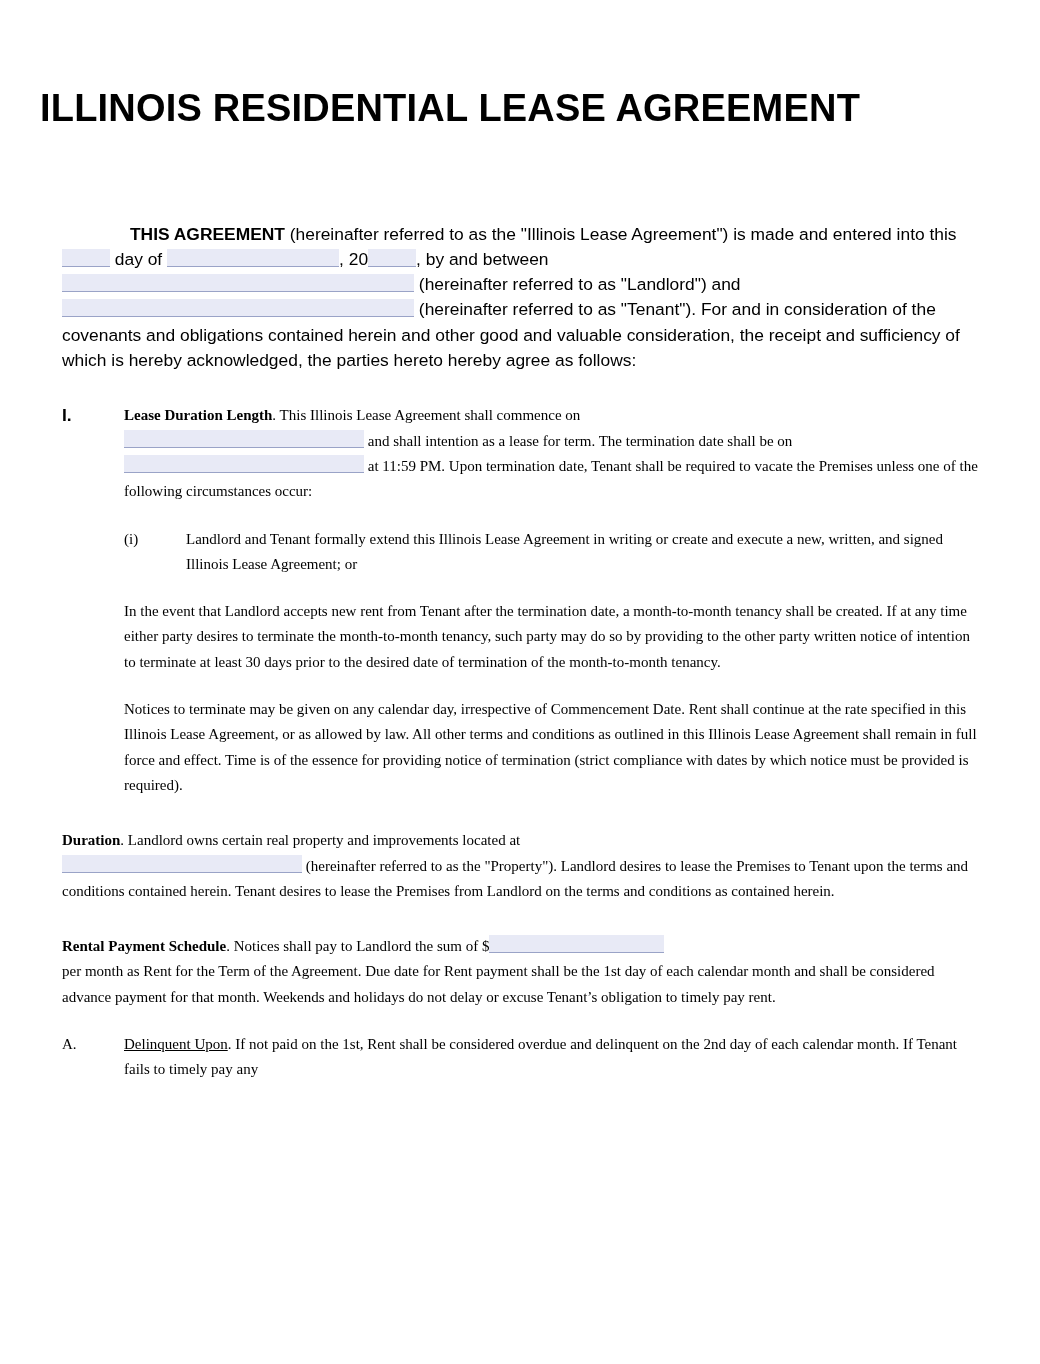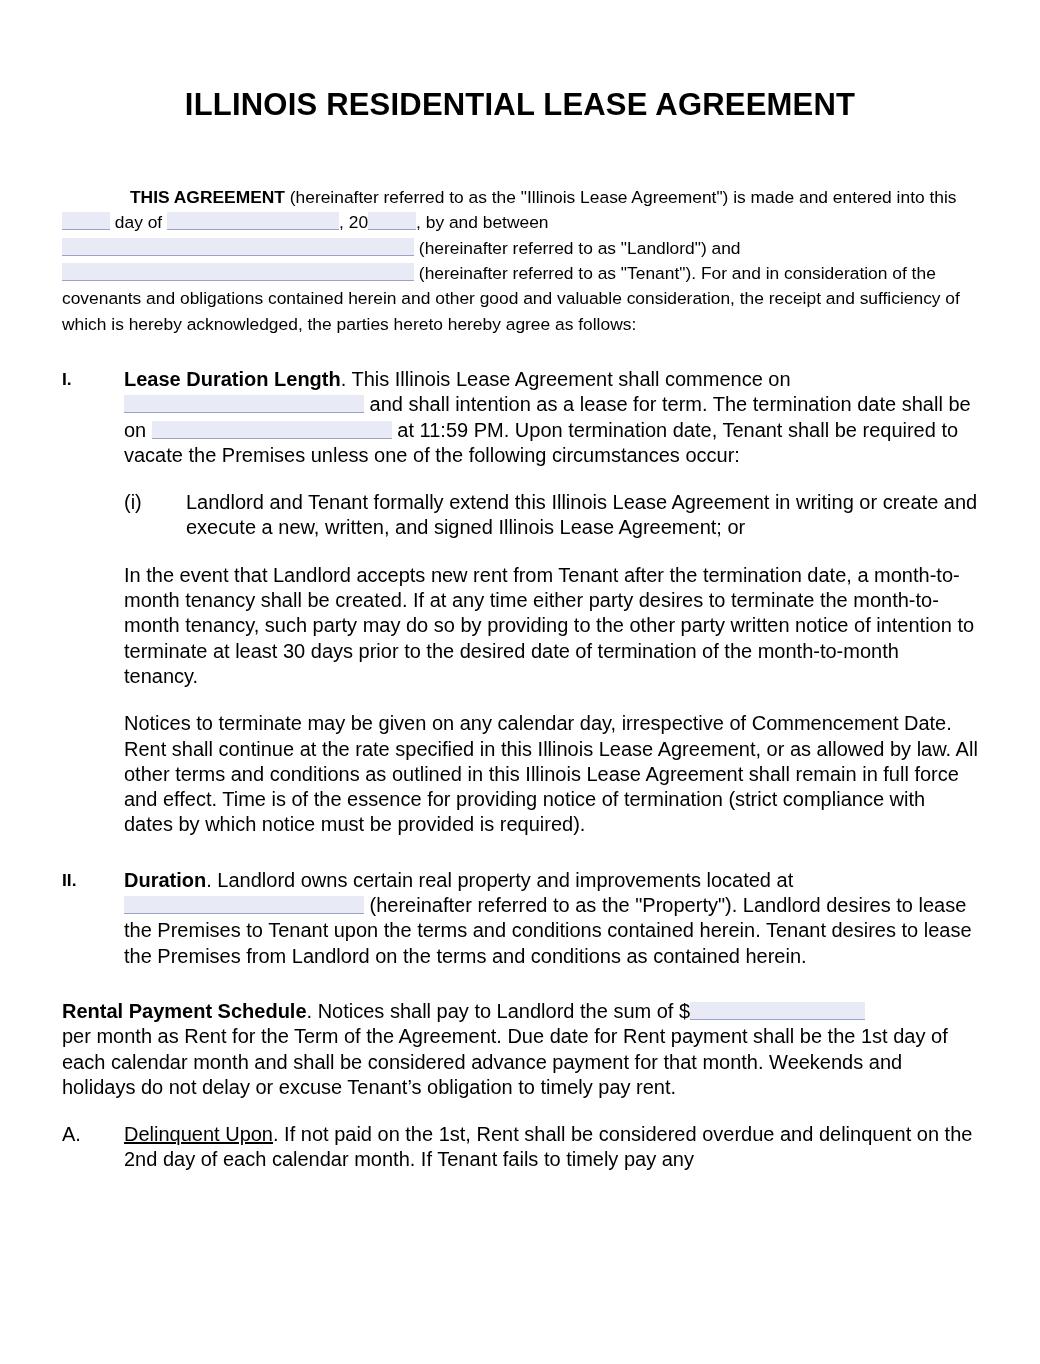--- a/index.html
+++ b/index.html
@@ -16,30 +16,29 @@
     overflow: hidden;
   }
   .page {
     position: relative;
     width: 1040px;
     height: 1364px;
     box-sizing: border-box;
     padding: 0;
   }
   .doc-title {
-    text-align: center;
-    font-size: 31px;
+    font-size: 38px;
     font-weight: bold;
     letter-spacing: 0.2px;
     margin: 86px 0 0 0;
     padding: 0 40px;
     line-height: 1.2;
   }
   .body-wrap {
-    margin-top: 62px;
+    margin-top: 90px;
     padding: 0 62px 0 62px;
     font-size: 17.4px;
     line-height: 25.3px;
   }
   p {
     margin: 0 0 0 0;
   }
   .intro {
     text-indent: 0;
   }
@@ -67,22 +66,23 @@
   }
   .sec-num {
     width: 62px;
     flex: 0 0 62px;
     font-weight: bold;
     font-size: 17.4px;
     line-height: 25.3px;
   }
   .sec-body {
     flex: 1;
-    font-size: 20px;
+    font-size: 15px;
     line-height: 25.3px;
+    font-family: Liberation Serif, serif;
   }
   .sub {
     display: flex;
     margin-top: 22px;
   }
   .sub-marker {
     width: 62px;
     flex: 0 0 62px;
   }
   .sub-body { flex: 1; }
@@ -121,21 +121,20 @@
           <div class="sub-body">Landlord and Tenant formally extend this Illinois Lease Agreement in writing or create and execute a new, written, and signed Illinois Lease Agreement; or</div>
         </div>
 
 
         <p class="para-gap">In the event that Landlord accepts new rent from Tenant after the termination date, a month-to-month tenancy shall be created. If at any time either party desires to terminate the month-to-month tenancy, such party may do so by providing to the other party written notice of intention to terminate at least 30 days prior to the desired date of termination of the month-to-month tenancy.</p>
         <p class="para-gap">Notices to terminate may be given on any calendar day, irrespective of Commencement Date. Rent shall continue at the rate specified in this Illinois Lease Agreement, or as allowed by law. All other terms and conditions as outlined in this Illinois Lease Agreement shall remain in full force and effect. Time is of the essence for providing notice of termination (strict compliance with dates by which notice must be provided is required).</p>
       </div>
     </div>
 
     <div class="section">
-      <div class="sec-num">II.</div>
       <div class="sec-body">
         <p>
           <span class="bold">Duration</span><span>. Landlord owns certain real property and improvements located at </span><br>
           <span class="fill fill-lg"></span><span> (hereinafter referred to as the "Property"). Landlord desires to lease the Premises to Tenant upon the terms and conditions contained herein. Tenant desires to lease the Premises from Landlord on the terms and conditions as contained herein.</span>
         </p>
       </div>
     </div>
 
     <div class="section">
       <div class="sec-body">

